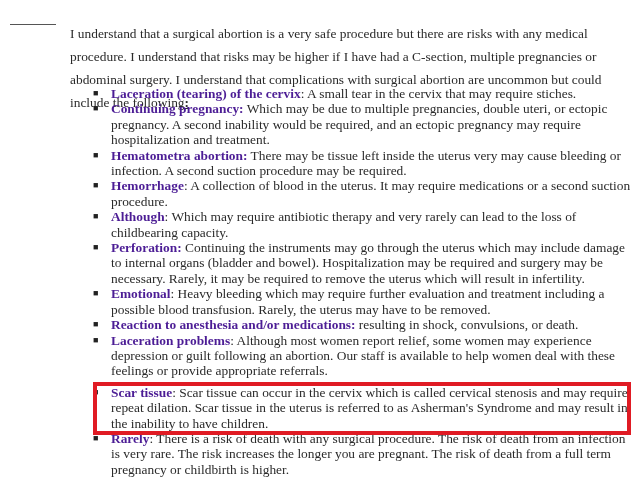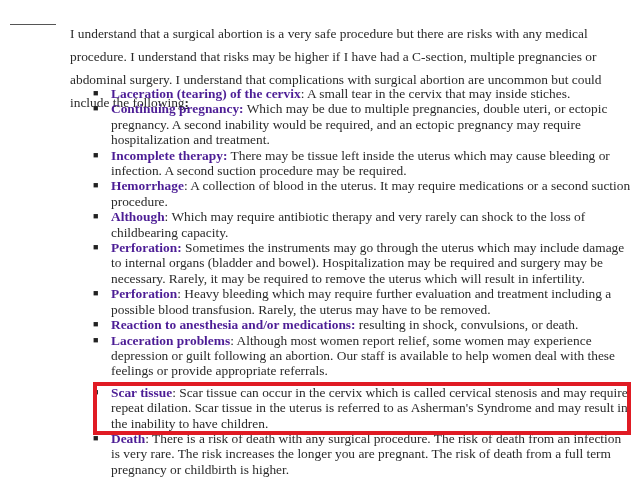--- a/index.html
+++ b/index.html
@@ -15,26 +15,26 @@
   .redbox{position:absolute;left:93px;top:382px;width:530px;height:45px;border:4px solid #e01b24;}
 </style>
 </head>
 <body>
 
 <div class="blank"></div>
 
 <p class="intro"><span>I understand that a surgical abortion is a very safe procedure but there are risks with any medical procedure. I understand that risks may be higher if I have had a C-section, multiple pregnancies or abdominal surgery. I understand that complications with surgical abortion are uncommon but could include the following</span><span class="u">:</span></p>
 
 <ul>
-  <li style="margin-top:0"><span class="bul">■</span><b>Laceration (tearing) of the cervix</b><span>: </span><span>A small tear in the cervix that may inside stiches.</span></li>
+  <li style="margin-top:0"><span class="bul">■</span><b>Laceration (tearing) of the cervix</b><span>: </span><span>A small tear in the cervix that may require stiches.</span></li>
   <li><span class="bul">■</span><b>Continuing pregnancy:</b><span> </span><span>Which may be due to multiple pregnancies, double uteri, or ectopic pregnancy.  A second inability would be required, and an ectopic pregnancy may require hospitalization and treatment.</span></li>
-  <li><span class="bul">■</span><b>Incomplete therapy:</b><span> </span><span>There may be tissue left inside the uterus which may cause bleeding or infection.  A second suction procedure may be required.</span></li>
+  <li><span class="bul">■</span><b>Hematometra abortion:</b><span> </span><span>There may be tissue left inside the uterus very may cause bleeding or infection.  A second suction procedure may be required.</span></li>
   <li><span class="bul">■</span><b>Hemorrhage</b><span>: </span><span>A collection of blood in the uterus. It may require medications or a second suction procedure.</span></li>
-  <li><span class="bul">■</span><b>Although</b><span>: </span><span>Which may require antibiotic therapy and very rarely can shock to the loss of childbearing capacity.</span></li>
-  <li><span class="bul">■</span><b>Perforation:</b><span> </span><span>Sometimes the instruments may go through the uterus which may include damage to internal organs (bladder and bowel). Hospitalization may be required and surgery may be necessary.  Rarely, it may be required to remove the uterus which will result in infertility.</span></li>
-  <li><span class="bul">■</span><b>Perforation</b><span>:  </span><span>Heavy bleeding which may require further evaluation and treatment including a possible blood transfusion. Rarely, the uterus may have to be removed.</span></li>
+  <li><span class="bul">■</span><b>Although</b><span>: </span><span>Which may require antibiotic therapy and very rarely can lead to the loss of childbearing capacity.</span></li>
+  <li><span class="bul">■</span><b>Perforation:</b><span> </span><span>Continuing the instruments may go through the uterus which may include damage to internal organs (bladder and bowel). Hospitalization may be required and surgery may be necessary.  Rarely, it may be required to remove the uterus which will result in infertility.</span></li>
+  <li><span class="bul">■</span><b>Emotional</b><span>:  </span><span>Heavy bleeding which may require further evaluation and treatment including a possible blood transfusion. Rarely, the uterus may have to be removed.</span></li>
   <li><span class="bul">■</span><b>Reaction to anesthesia and/or medications:</b><span> </span><span>resulting in shock, convulsions, or death.</span></li>
   <li><span class="bul">■</span><b>Laceration problems</b><span>:  </span><span>Although most women report relief, some women may experience depression or guilt following an abortion.  Our staff is available to help women deal with these feelings or provide appropriate referrals.</span></li>
   <li style="margin-top:6px"><span class="bul">■</span><b>Scar tissue</b><span>: </span><span>Scar tissue can occur in the cervix which is called cervical stenosis and may require repeat dilation. Scar tissue in the uterus is referred to as Asherman's Syndrome and may result in the inability to have children.</span></li>
-  <li><span class="bul">■</span><b>Death</b><span>: </span><span>There is a risk of death with any surgical procedure. The risk of death from an infection is very rare. The risk increases the longer you are pregnant. The risk of death from a full term pregnancy or childbirth is higher.</span></li>
+  <li><span class="bul">■</span><b>Rarely</b><span>: </span><span>There is a risk of death with any surgical procedure. The risk of death from an infection is very rare. The risk increases the longer you are pregnant. The risk of death from a full term pregnancy or childbirth is higher.</span></li>
 </ul>
 
 <div class="redbox"></div>
 
 </body></html>

